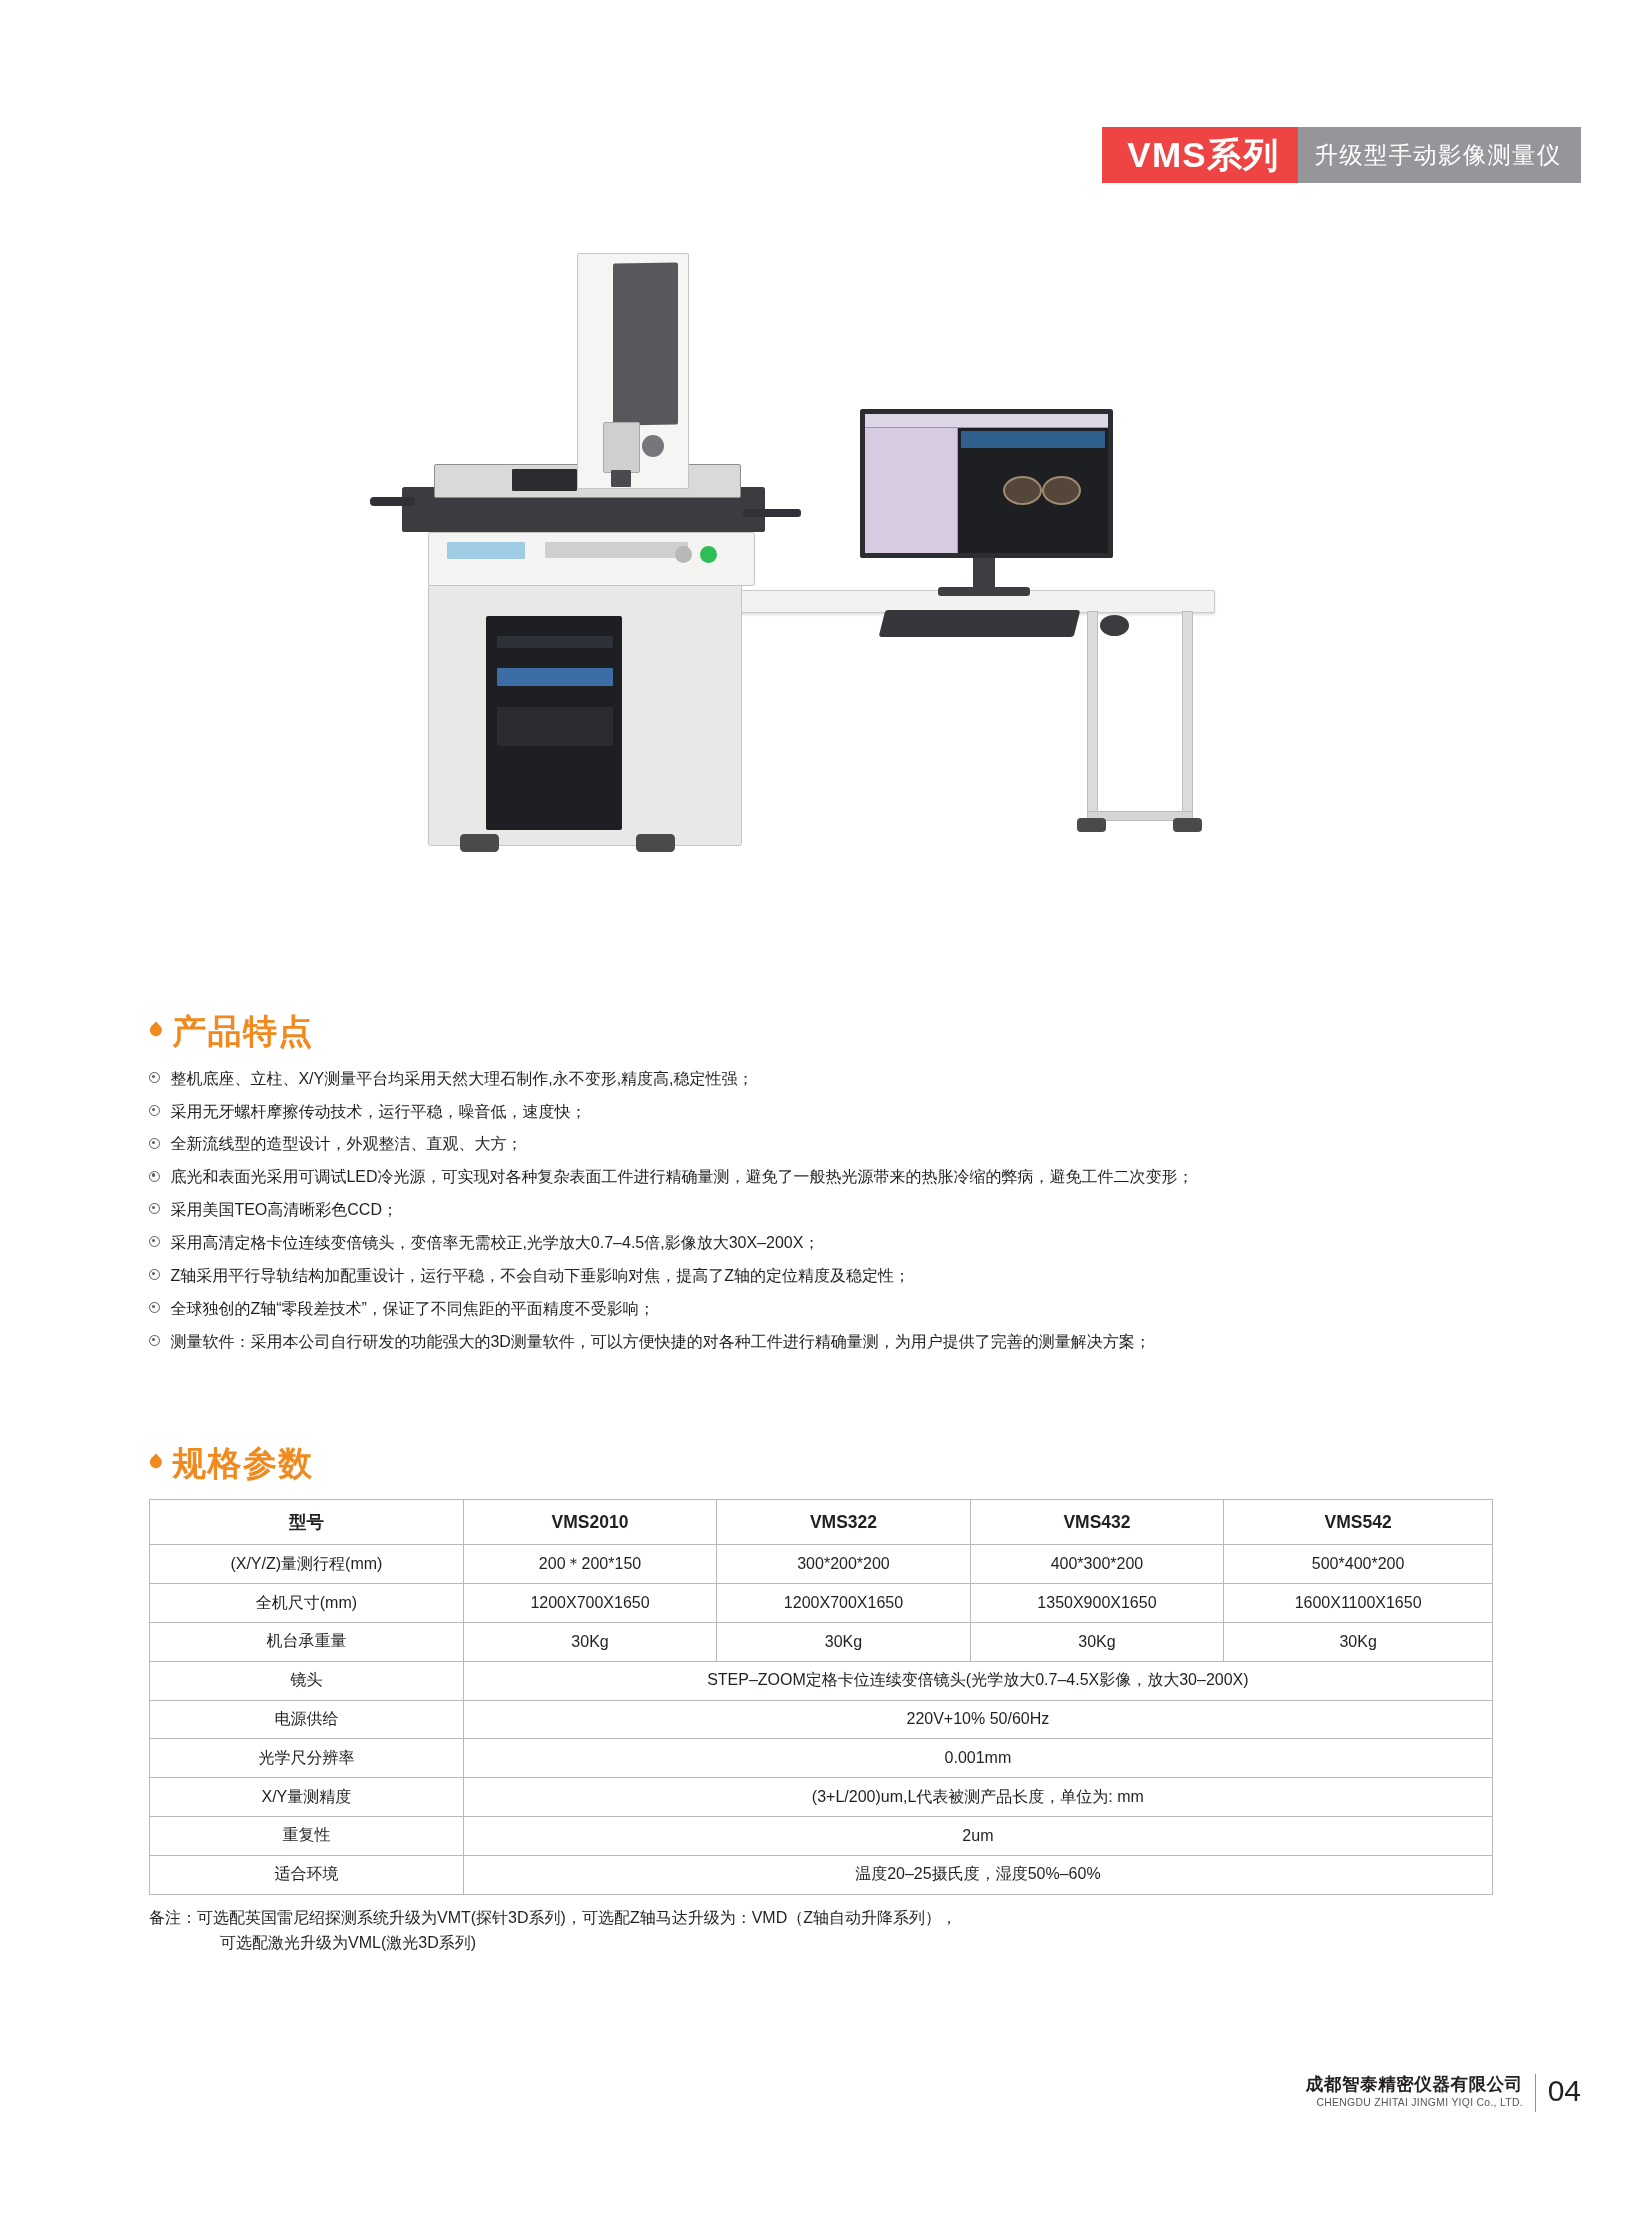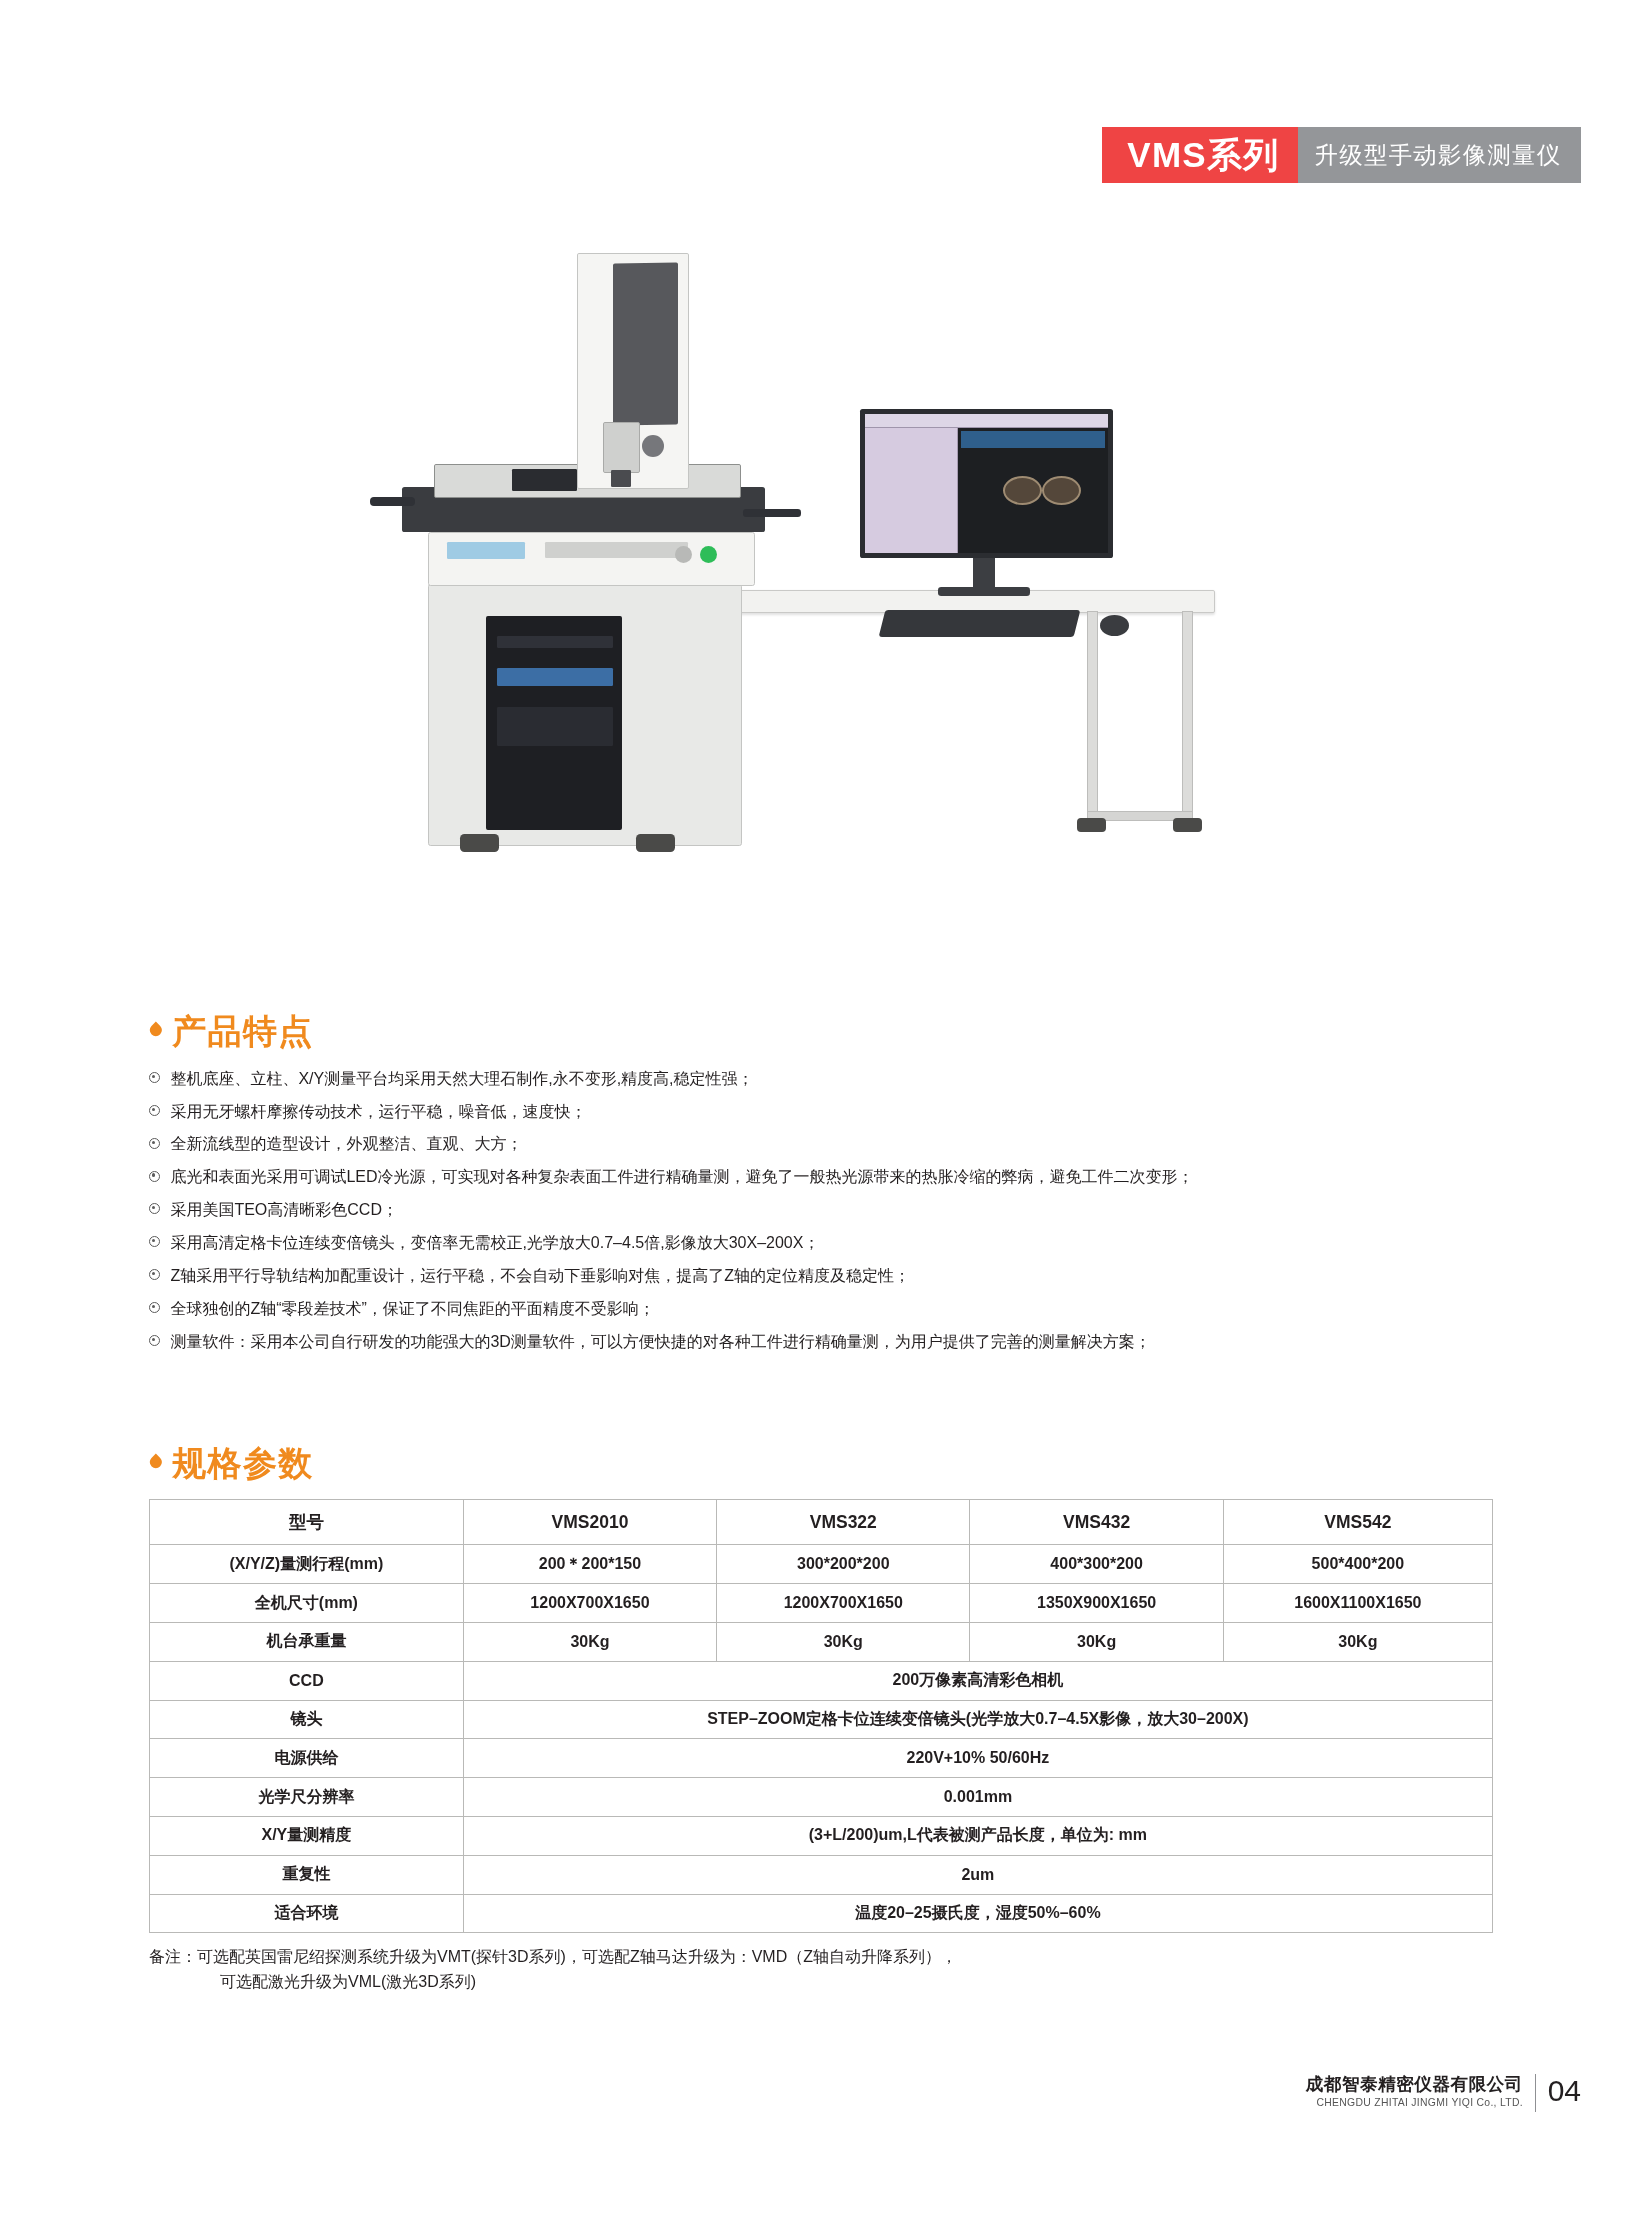--- a/index.html
+++ b/index.html
@@ -491,21 +491,21 @@
     border-collapse: collapse;
     width: 1344px;
     margin-top: 5.2px;
     font-size: 16px;
   }
   table.spec td, table.spec th {
     border: 0.6px solid #b9b9b7;
     text-align: center;
     padding: 8.4px 3.9px;
     color: #231f20;
-    font-weight: bold;
+    font-weight: normal;
   }
   table.spec tr.head td {
     font-weight: bold;
     font-size: 17.5px;
     padding: 10.4px 3.9px;
   }
   table.spec td.label {
     width: 305px;
   }
   .note {
@@ -688,24 +688,20 @@
         <td>1600X1100X1650</td>
       </tr>
       <tr>
         <td class="label">机台承重量</td>
         <td>30Kg</td>
         <td>30Kg</td>
         <td>30Kg</td>
         <td>30Kg</td>
       </tr>
       <tr>
-        <td class="label">CCD</td>
-        <td colspan="4">200万像素高清彩色相机</td>
-      </tr>
-      <tr>
         <td class="label">镜头</td>
         <td colspan="4">STEP–ZOOM定格卡位连续变倍镜头(光学放大0.7–4.5X影像，放大30–200X)</td>
       </tr>
       <tr>
         <td class="label">电源供给</td>
         <td colspan="4">220V+10% 50/60Hz</td>
       </tr>
       <tr>
         <td class="label">光学尺分辨率</td>
         <td colspan="4">0.001mm</td>

